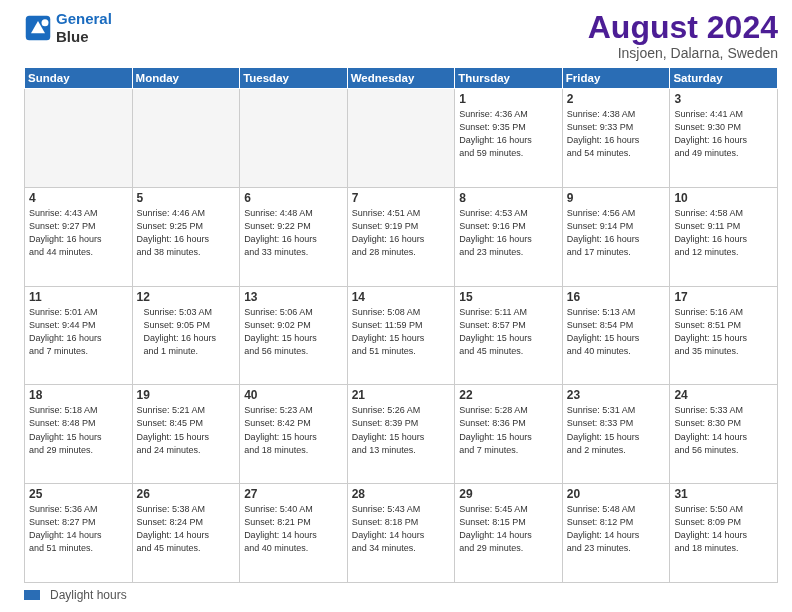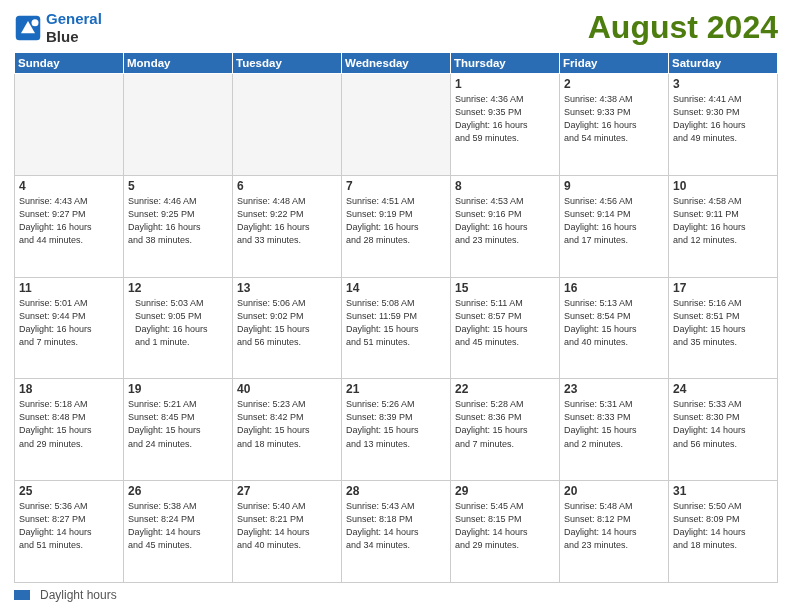--- a/index.html
+++ b/index.html
@@ -6,21 +6,21 @@
     body {
       font-family: Arial, sans-serif;
       background: #fff;
       width: 792px;
       height: 612px;
       overflow: hidden;
     }
     .page {
       width: 792px;
       height: 612px;
-      padding: 10px 14px 10px 14px;
+      padding: 10px 14px 10px 24px;
       display: flex;
       flex-direction: column;
     }
     .header {
       display: flex;
       justify-content: space-between;
       align-items: flex-start;
       margin-bottom: 6px;
     }
     .logo {
@@ -38,21 +38,21 @@
     .logo-icon {
       width: 28px;
       height: 28px;
     }
     .title-block {
       text-align: right;
     }
     .main-title {
       font-size: 32px;
       font-weight: bold;
-      color: #4d7c0f;
+      color: #4c1d95;
       line-height: 1.1;
     }
     .subtitle {
       font-size: 14px;
       color: #555;
     }
     .calendar {
       flex: 1;
       border-collapse: collapse;
       width: 100%;
@@ -117,20 +117,21 @@
         <polygon points="8,22 16,8 24,22" fill="white"></polygon>
         <circle cx="24" cy="10" r="4" fill="white"></circle>
       </svg>
       <div class="logo-text">
         <div><span class="logo-blue">General</span></div>
         <div>Blue</div>
       </div>
     </div>
     <div class="title-block">
       <div class="main-title">August 2024</div>
+      <div class="subtitle">Insjoen, Dalarna, Sweden</div>
     </div>
   </div>
 
   <table class="calendar">
     <thead>
       <tr>
       <th>Sunday</th>
           <th>Monday</th>
           <th>Tuesday</th>
           <th>Wednesday</th>

